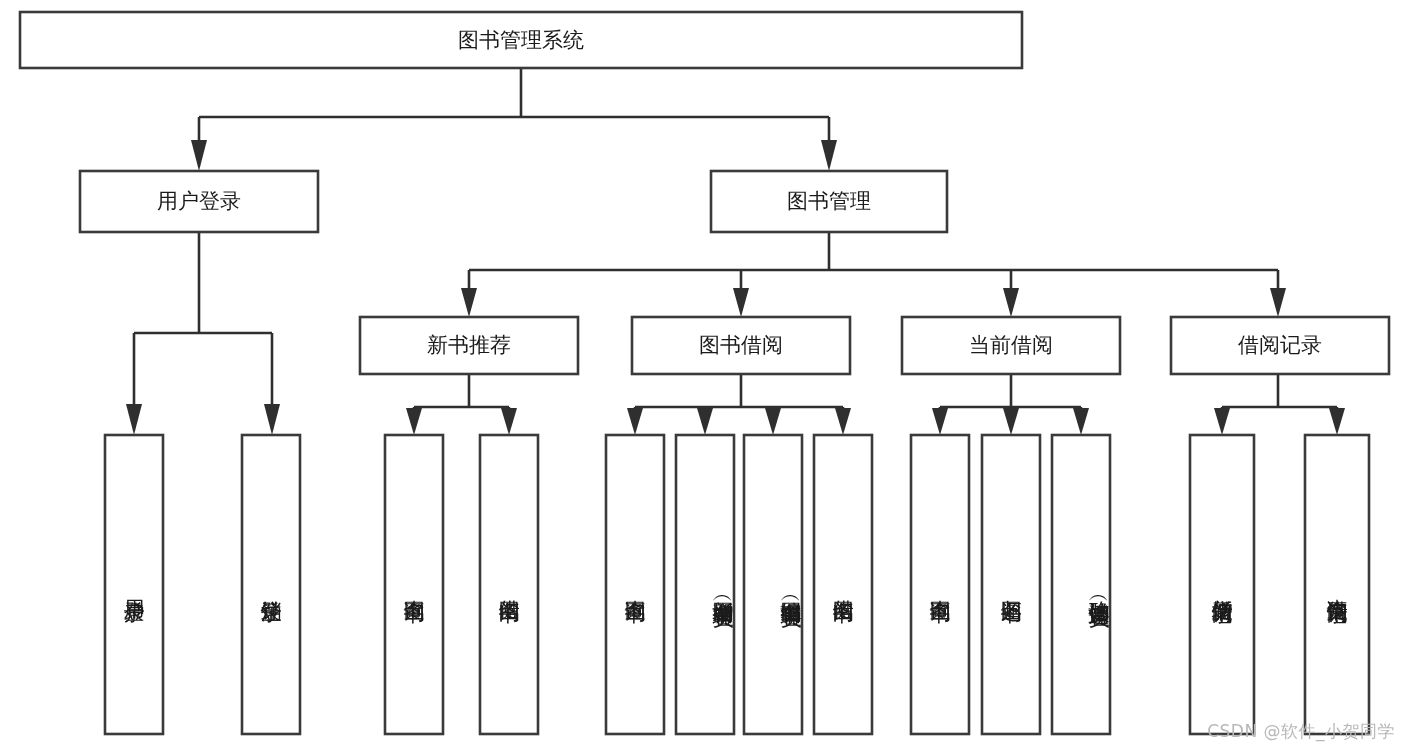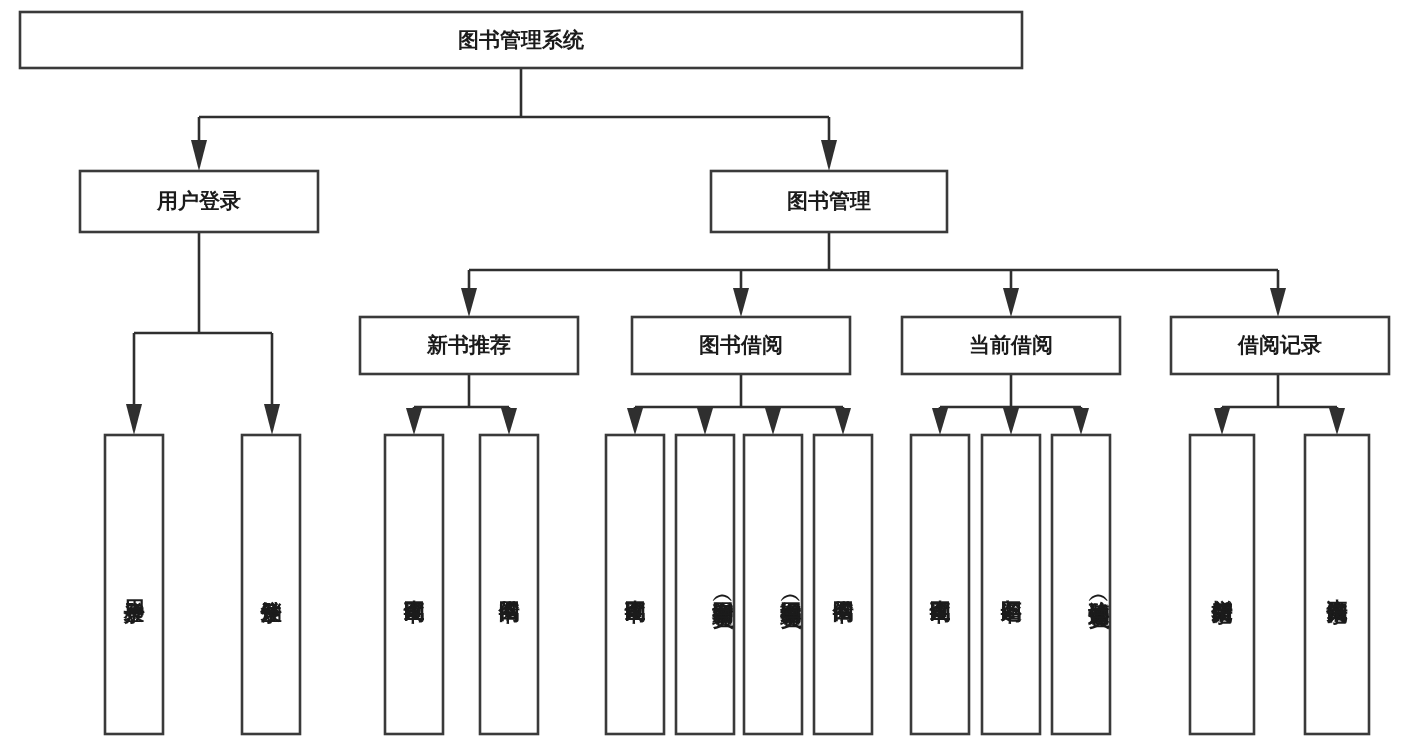--- a/index.html
+++ b/index.html
@@ -12,21 +12,20 @@
     width: 1405px;
     height: 747px;
     font-family: "DejaVu Sans", "Liberation Sans", sans-serif;
     overflow: hidden;
   }
   #diagram-root {
     position: relative;
     width: 1405px;
     height: 747px;
     background: #ffffff;
-    font-weight: bold;
   }
   svg#chart-svg {
     position: absolute;
     top: 0;
     left: 0;
     width: 1405px;
     height: 747px;
     display: block;
   }
   .node-rect {
@@ -213,14 +212,15 @@
   <div class="node-label-v center-v" style="left:911px; top:435px; width:58px; height:299px;">查询图书</div>
 
   <div class="node-label-v center-v" style="left:982px; top:435px; width:58px; height:299px;">归还图书</div>
 
   <div class="node-label-v" style="left:1052px; top:443px; width:58px; height:291px;">确认归还（管理员）</div>
 
   <div class="node-label-v center-v" style="left:1190px; top:435px; width:64px; height:299px;">新增借阅记录</div>
 
   <div class="node-label-v center-v" style="left:1305px; top:435px; width:64px; height:299px;">查询借阅记录</div>
 
+  <div class="watermark">CSDN @软件_小贺同学</div>
 
 </div>
 
 </body></html>

